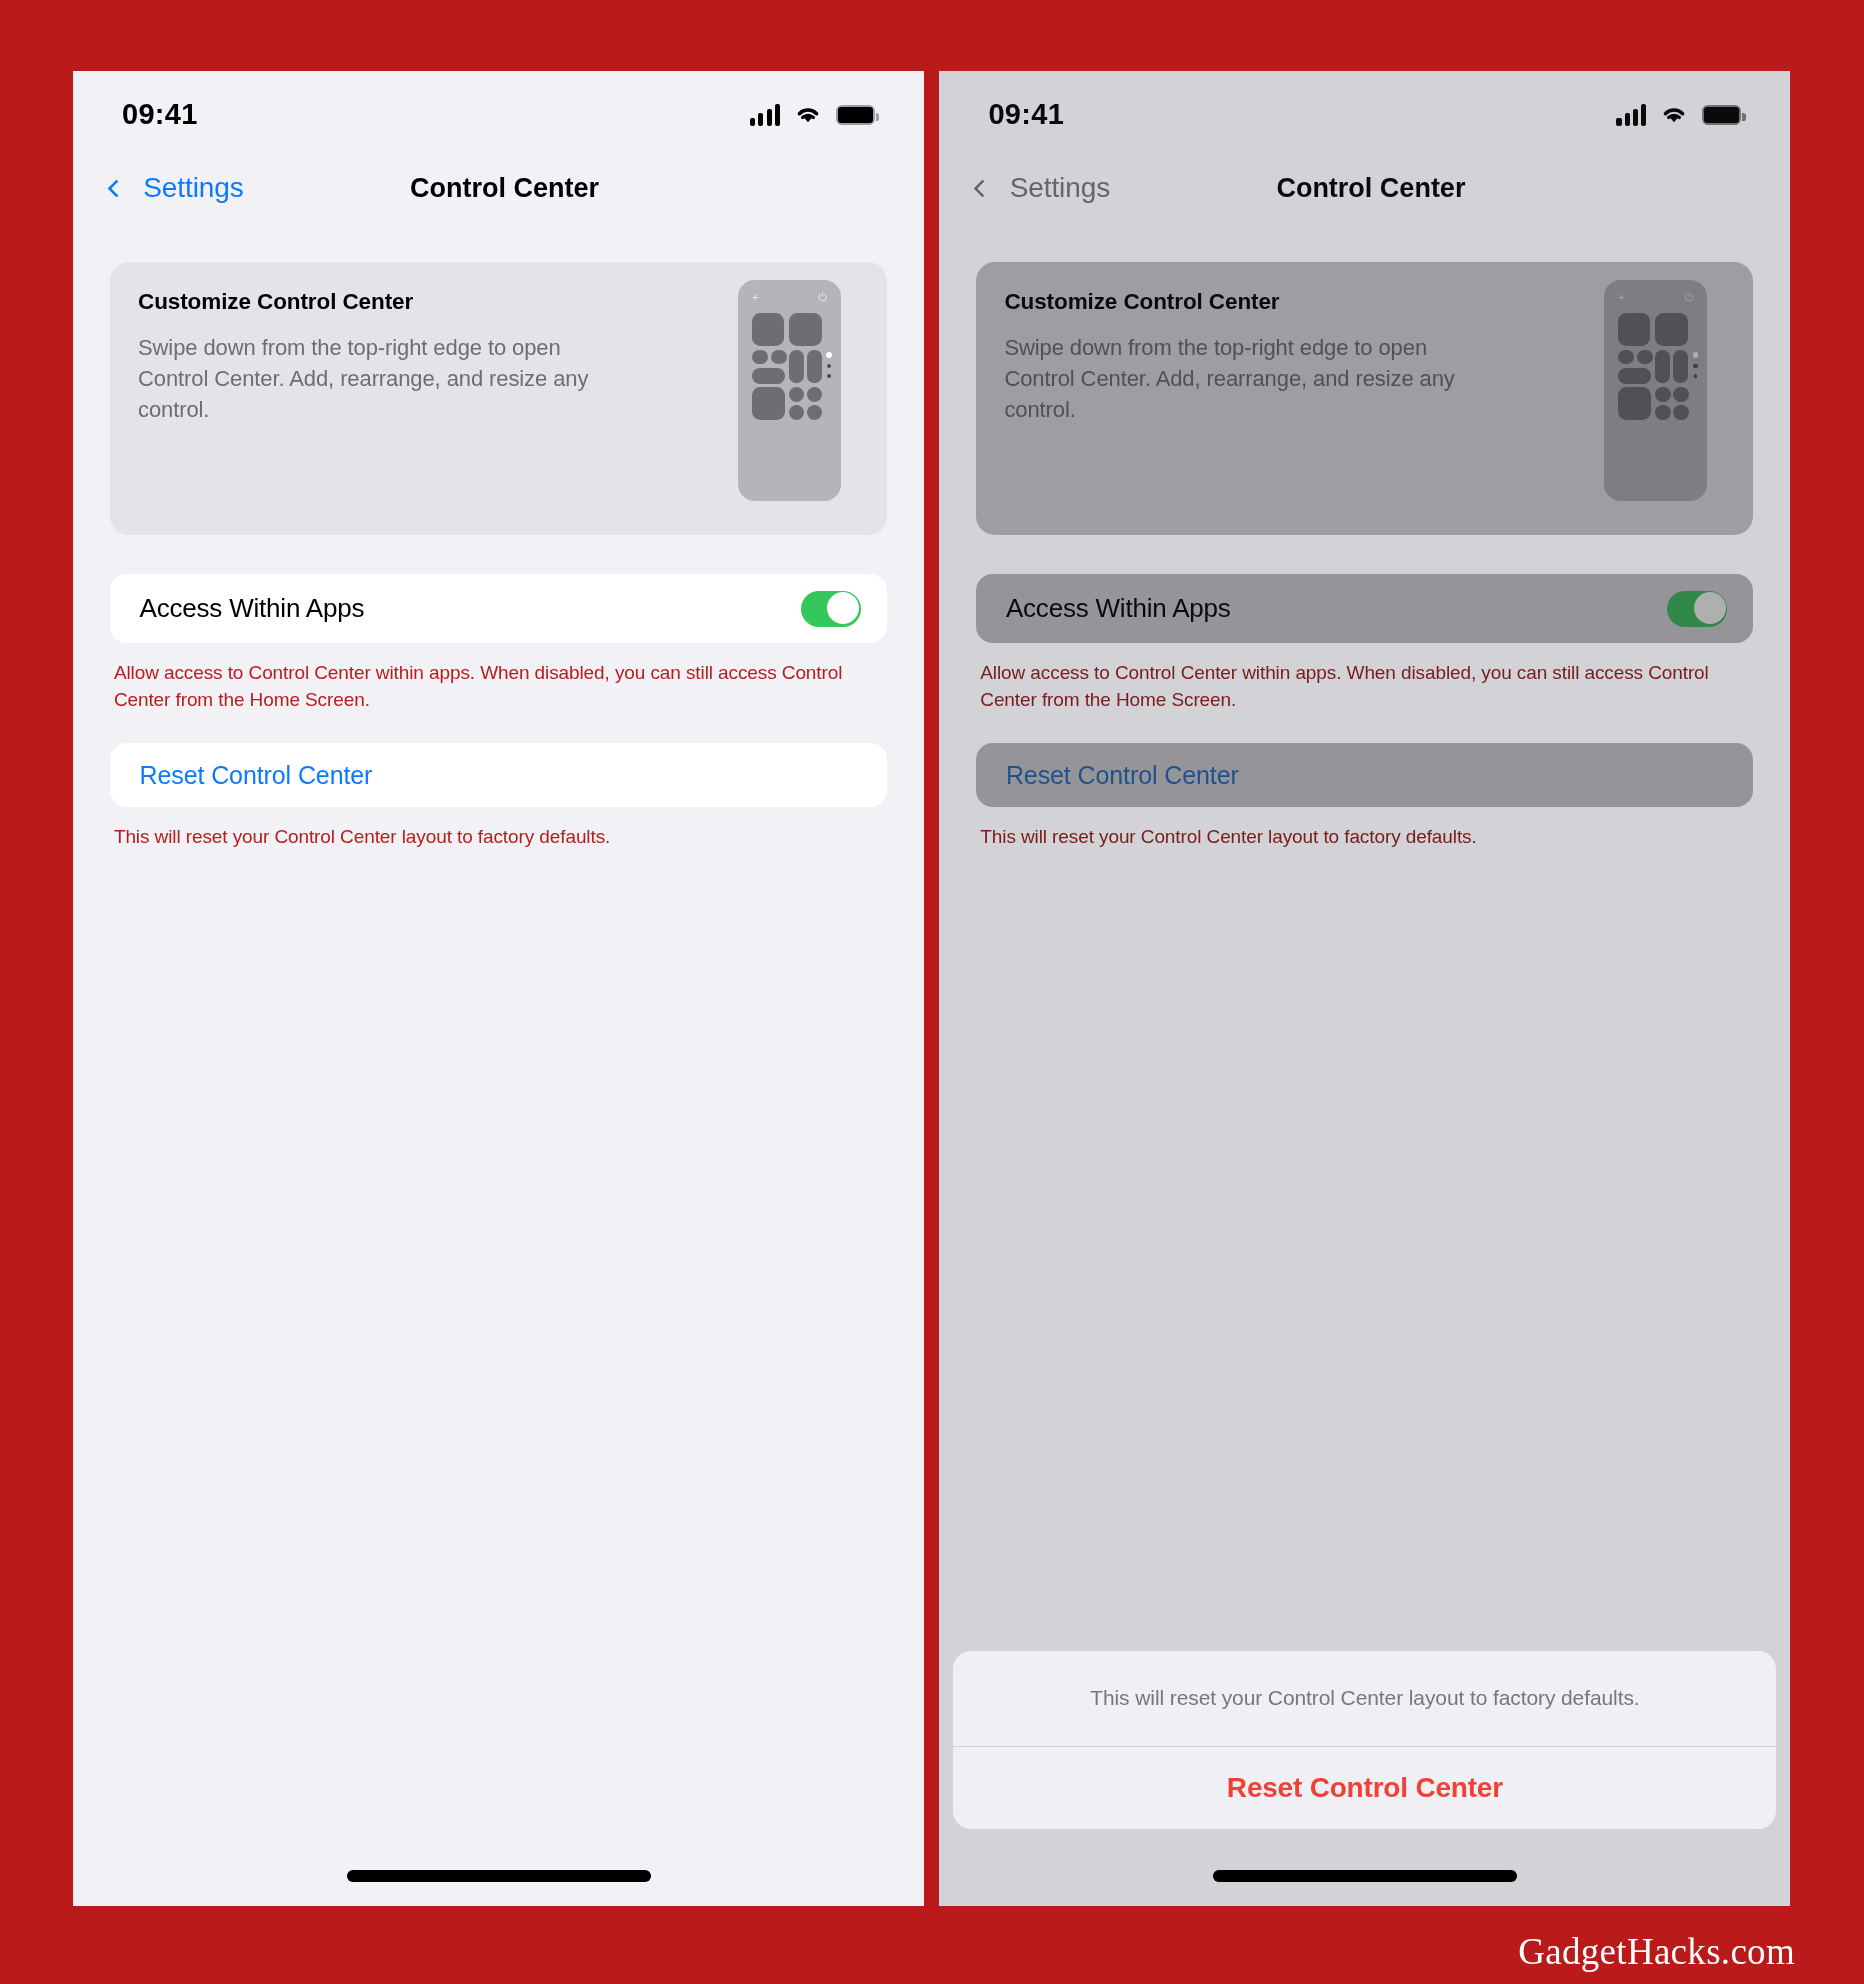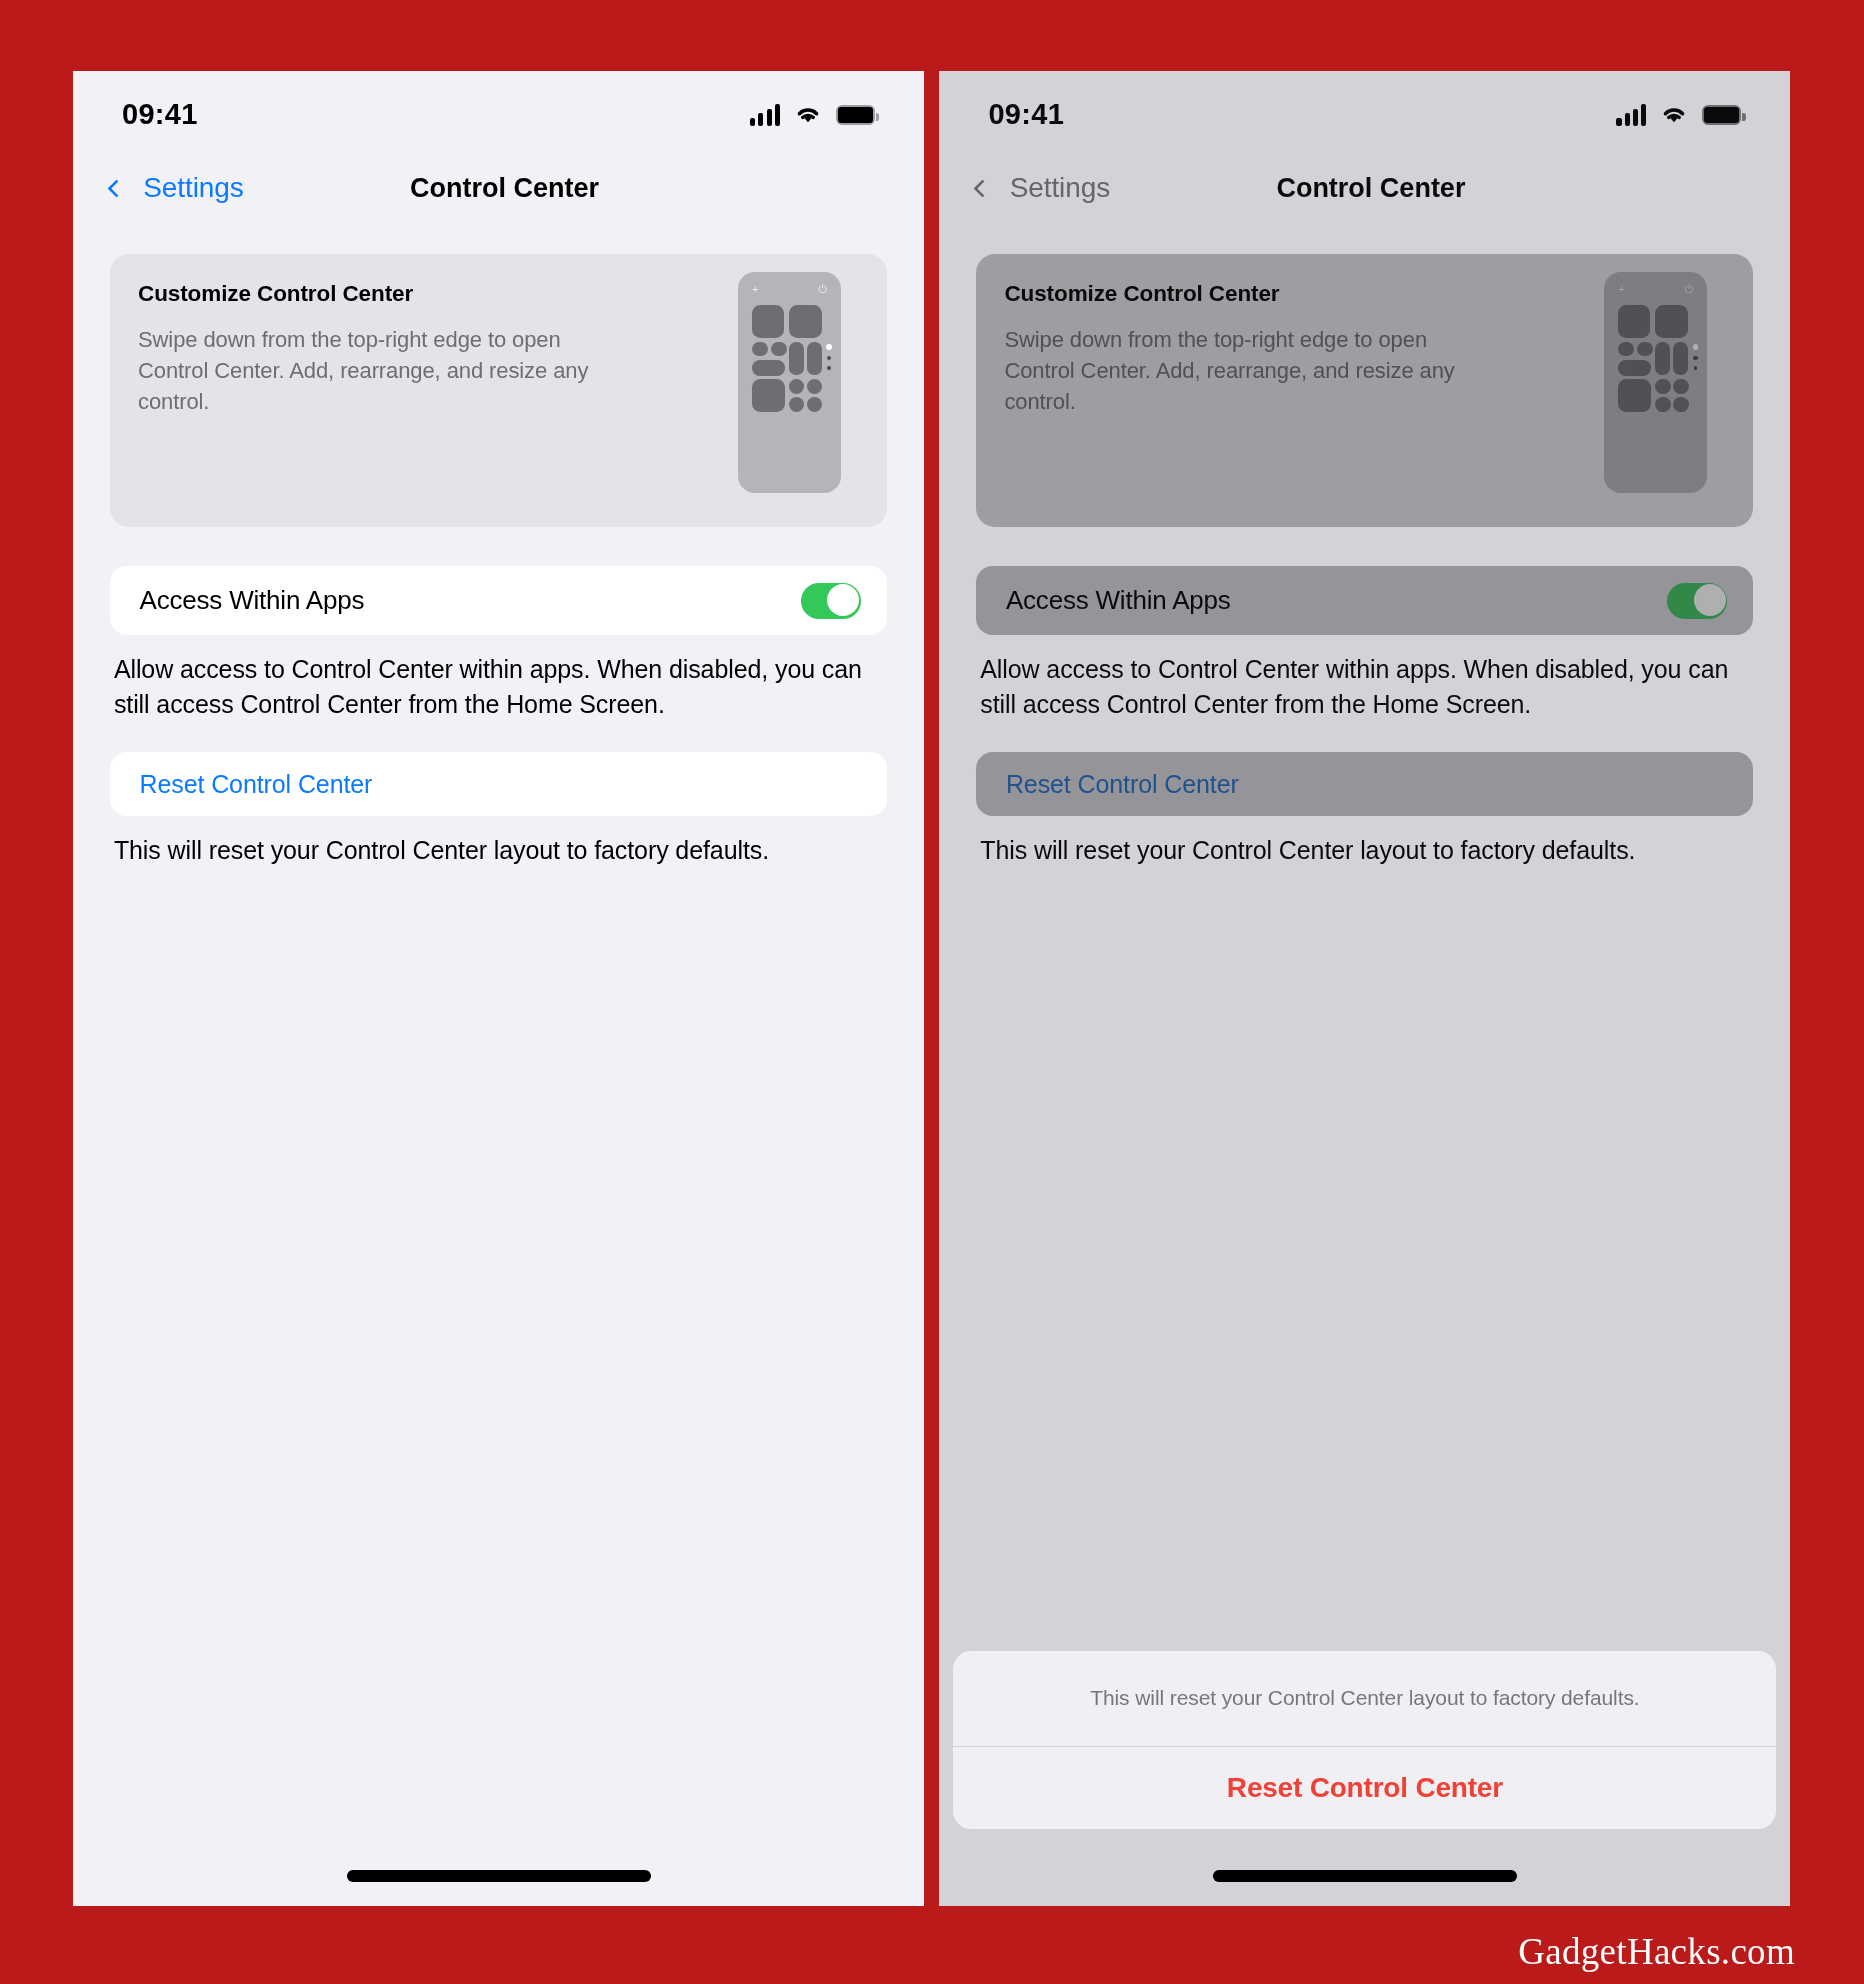--- a/index.html
+++ b/index.html
@@ -103,21 +103,21 @@
     font-size:27px; font-weight:bold;
     color:#000;
     pointer-events:none;
     padding-left:12px;
   }
 
   
   .content { padding:0 37px; }
 
   .info-card {
-    margin-top:25px;
+    margin-top:33px;
     background:#e4e3e9;
     border-radius:19px;
     height:273px;
     padding:27px 28px;
     display:flex;
     position:relative;
   }
   .info-text { width:488px; }
   .info-title {
     font-size:22.5px; font-weight:bold;
@@ -194,22 +194,22 @@
     position:relative;
     cursor:pointer;
   }
   .toggle .knob {
     position:absolute; right:1.9px; top:1.9px;
     width:32px; height:32px;
     background:#fff; border-radius:50%;
   }
   .footnote {
     margin:16.7px 3.9px 0 3.9px;
-    font-size:25px; line-height:1.42;
-    color:#000000; letter-spacing:-0.1px;
+    font-size:19px; line-height:1.42;
+    color:#b91c1c; letter-spacing:-0.1px;
   }
 
   .link-card {
     margin-top:29.5px;
     background:#fff;
     border-radius:16.7px;
     height:64px;
     display:flex; align-items:center;
     padding:0 29.5px;
     cursor:pointer;

